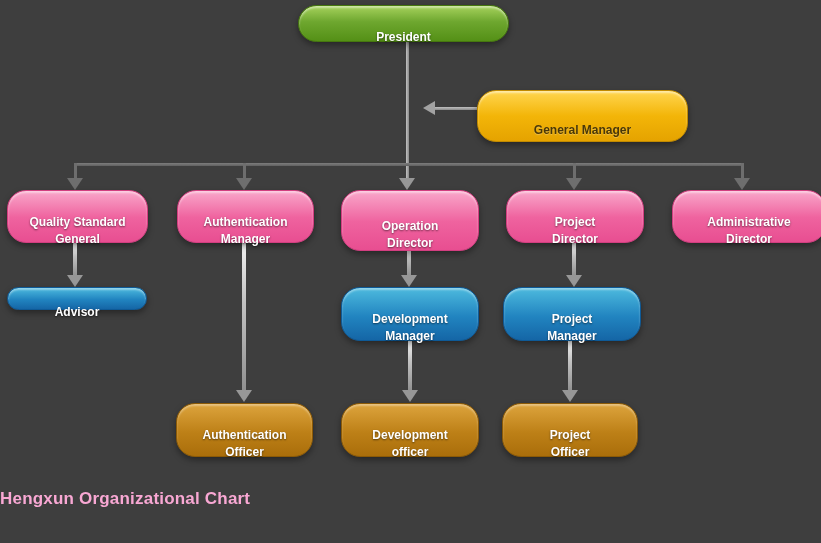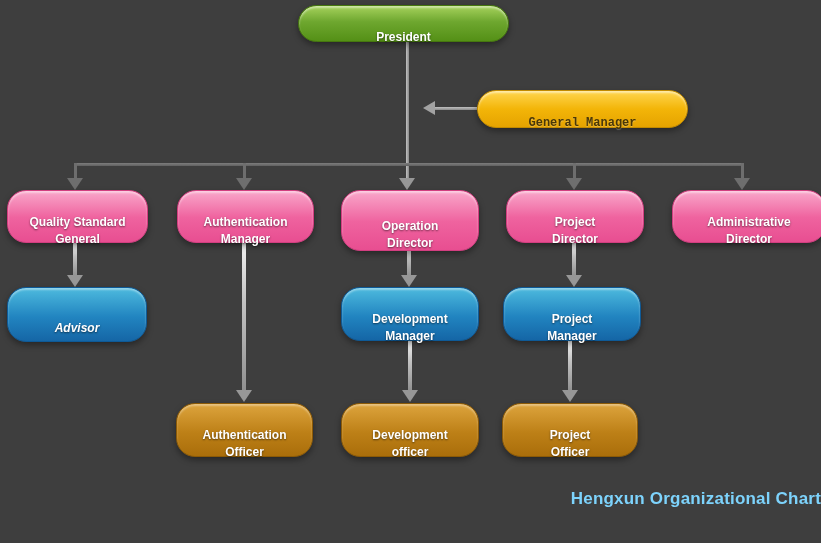--- a/index.html
+++ b/index.html
@@ -43,22 +43,22 @@
   .line{position:absolute;}
   .hline{height:3px;background:linear-gradient(180deg,#7d7d7d,#616161);}
   .vline{width:3px;background:linear-gradient(90deg,#c2c2c2,#8a8a8a);}
   .vstub{width:3px;background:#6e6e6e;}
   .varrow{width:4px;background:linear-gradient(180deg,#f2f2f2 0%,#c2c2c2 40%,#8f8f8f 100%);}
   .harrow{height:3px;background:linear-gradient(180deg,#c0c0c0,#8a8a8a);}
   .head-down{position:absolute;width:0;height:0;border-left:8px solid transparent;border-right:8px solid transparent;border-top:12px solid #6e6e6e;}
   .head-down.lt{border-top-color:#979797;}
   .head-left{position:absolute;width:0;height:0;border-top:7px solid transparent;border-bottom:7px solid transparent;border-right:12px solid #a2a2a2;}
   .chart-title{
-    position:absolute;left:0;top:489px;width:100%;text-align:right;
-    color:#7dd3fc;font-weight:bold;font-size:17px;letter-spacing:.2px;
+    position:absolute;left:0;top:489px;width:100%;text-align:left;
+    color:#f9a8d4;font-weight:bold;font-size:17px;letter-spacing:.2px;
   }
 </style>
 </head>
 <body>
 
 <div class="stage">
 
   <div class="line vline" style="left:406px;top:41px;height:139px;"></div>
   <div class="line hline" style="left:74px;top:163px;width:670px;"></div>
 
@@ -94,21 +94,21 @@
   <div class="line varrow" style="left:408px;top:341px;height:51px;"></div>
   <div class="head-down lt" style="left:402px;top:390px;"></div>
 
   <div class="line varrow" style="left:568px;top:341px;height:51px;"></div>
   <div class="head-down lt" style="left:562px;top:390px;"></div>
 
   <div class="node green" style="left:298px;top:5px;width:211px;height:37px;">
     <span class="node-label">President</span>
   </div>
 
-  <div class="node gold" style="left:477px;top:90px;width:211px;height:38px;font-family:Liberation Mono, monospace;">
+  <div class="node gold" style="left:477px;top:90px;width:211px;height:52px;">
     <span class="node-label">General Manager</span>
   </div>
 
   <div class="node pink" style="left:7px;top:190px;width:141px;height:53px;">
     <span class="node-label">Quality Standard
 General</span>
   </div>
 
   <div class="node pink" style="left:177px;top:190px;width:137px;height:53px;">
     <span class="node-label">Authentication
@@ -123,21 +123,21 @@
   <div class="node pink" style="left:506px;top:190px;width:138px;height:53px;">
     <span class="node-label">Project
 Director</span>
   </div>
 
   <div class="node pink" style="left:672px;top:190px;width:154px;height:53px;">
     <span class="node-label">Administrative
 Director</span>
   </div>
 
-  <div class="node blue" style="left:7px;top:287px;width:140px;height:55px;font-style:italic;">
+  <div class="node blue" style="left:7px;top:287px;width:140px;height:23px;">
     <span class="node-label">Advisor</span>
   </div>
 
   <div class="node blue" style="left:341px;top:287px;width:138px;height:54px;">
     <span class="node-label">Development
 Manager</span>
   </div>
 
   <div class="node blue" style="left:503px;top:287px;width:138px;height:54px;">
     <span class="node-label">Project

